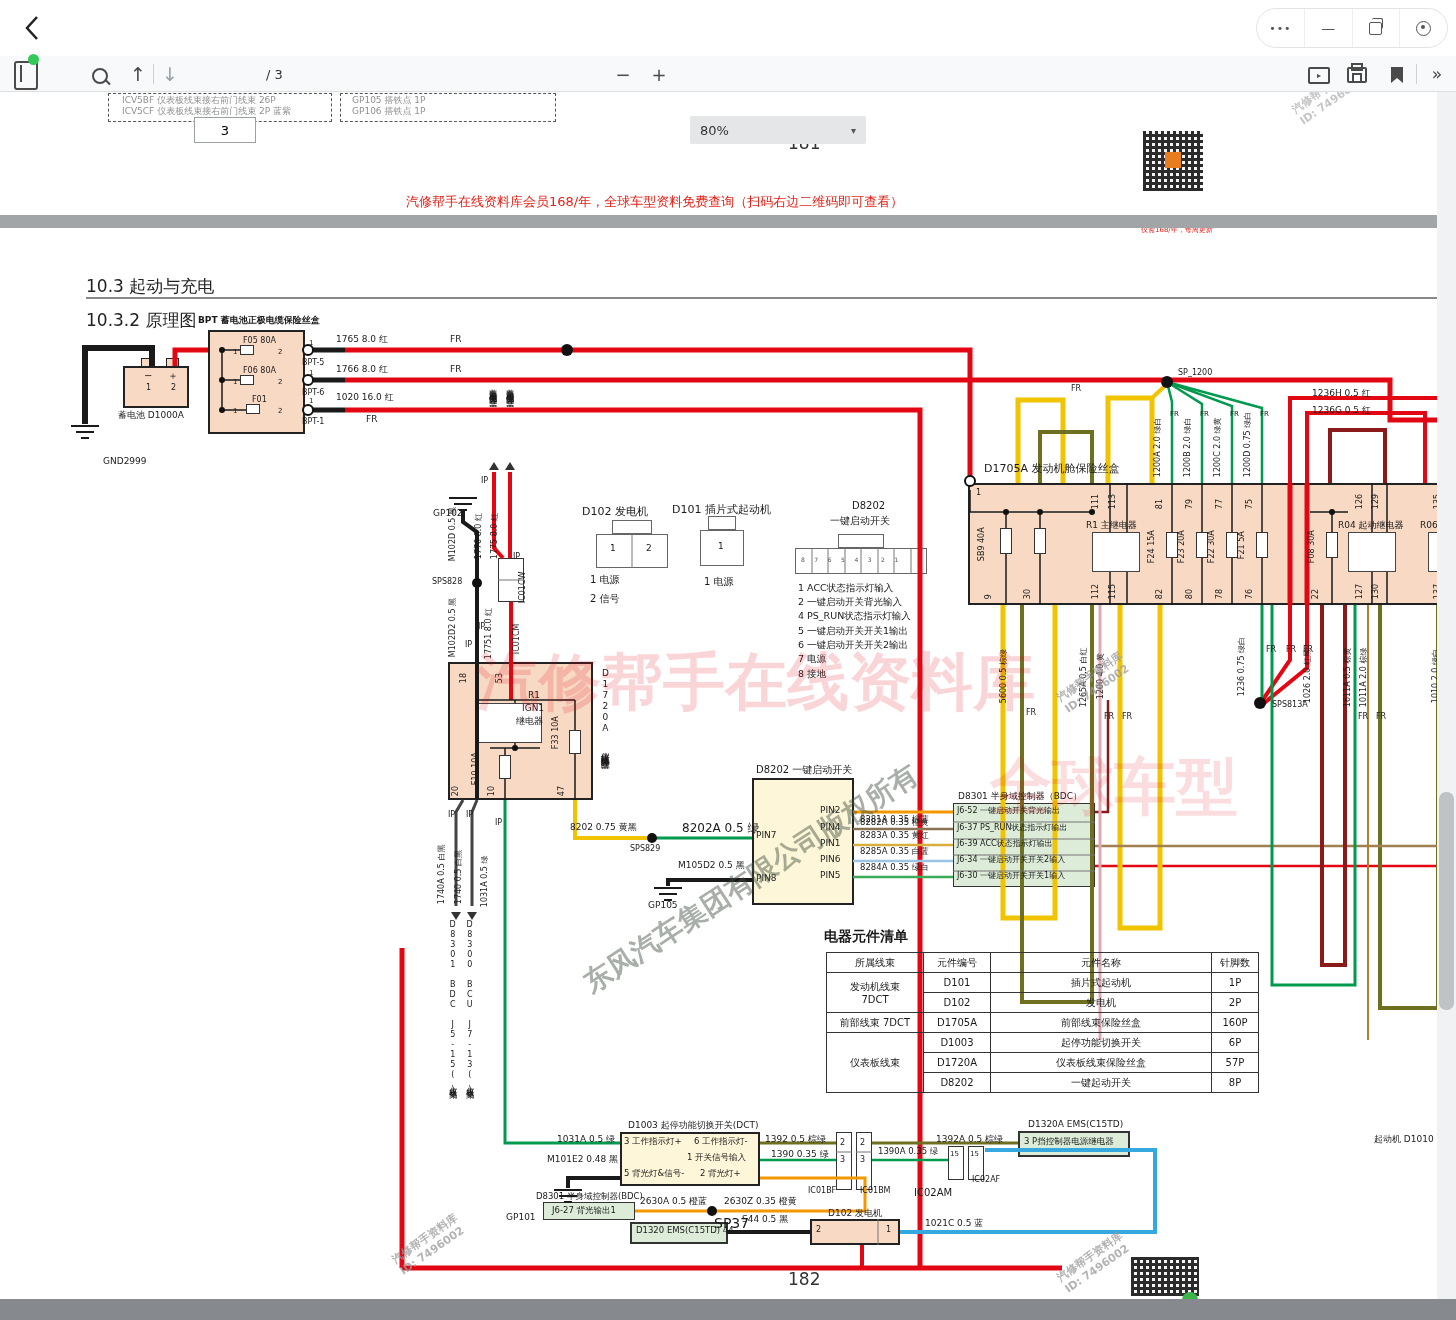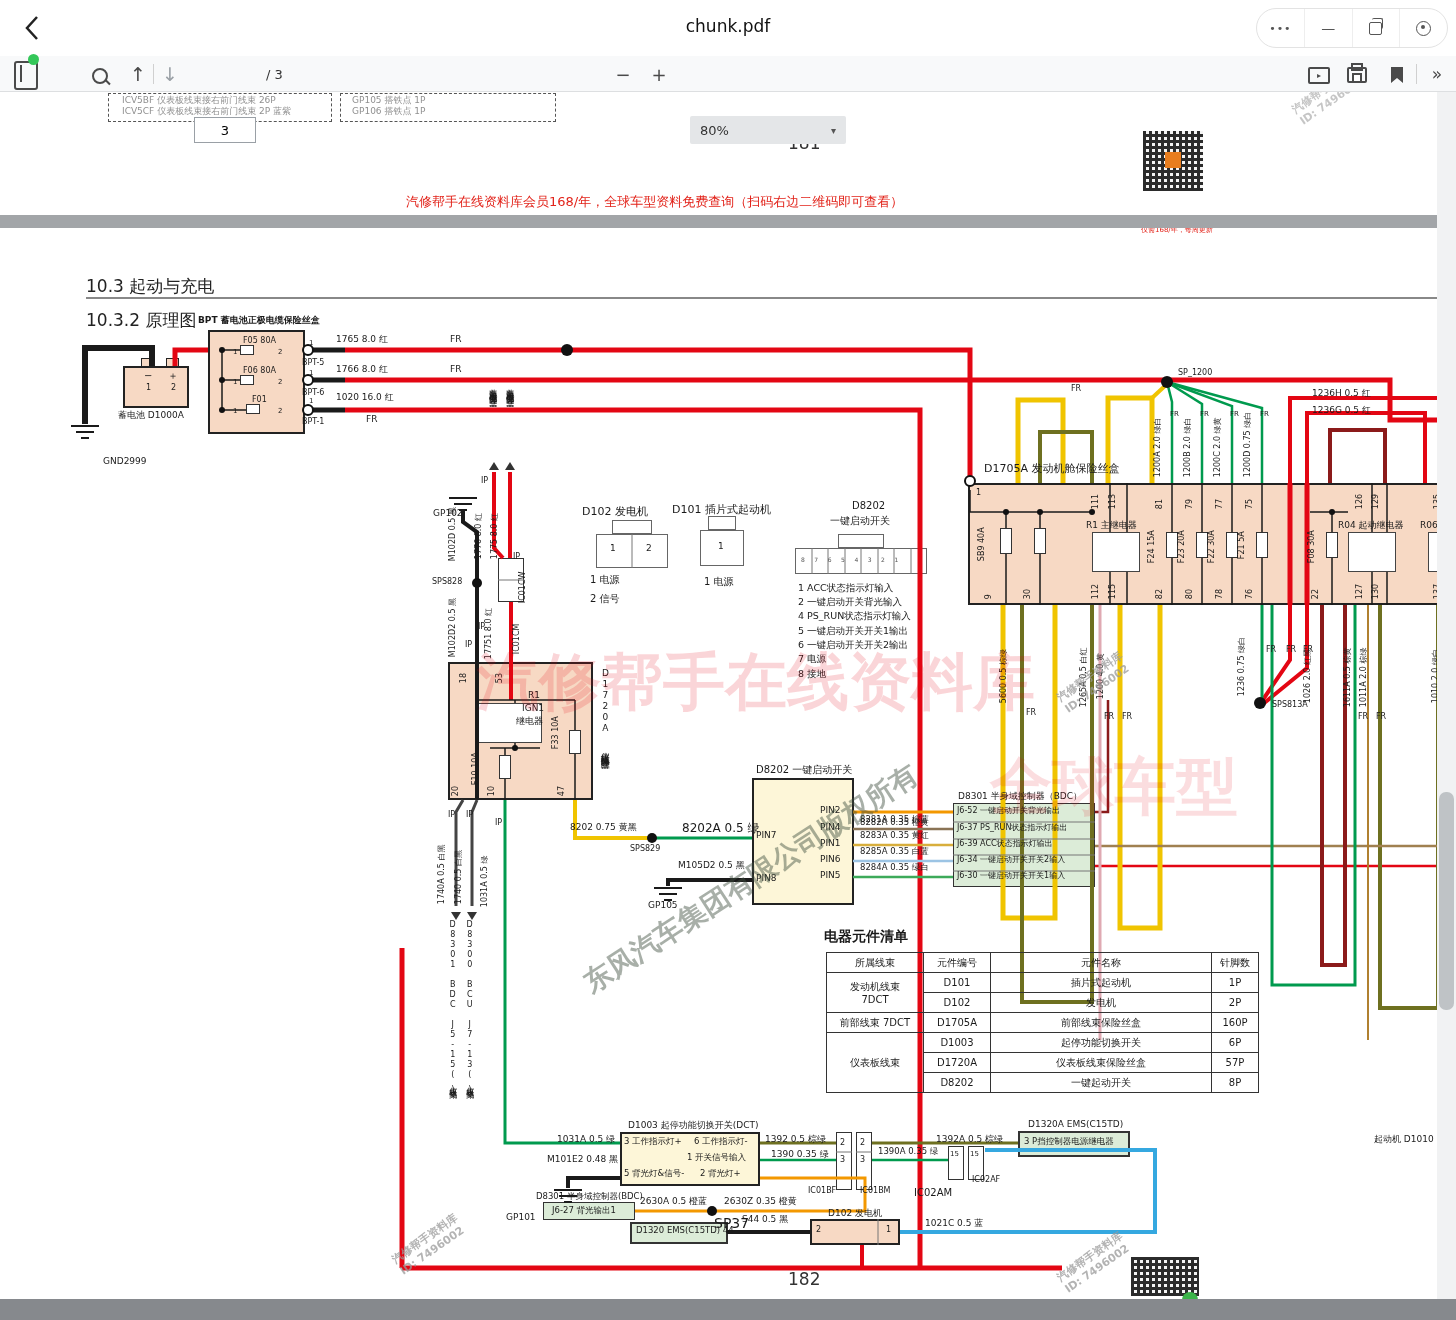--- a/index.html
+++ b/index.html
@@ -5,21 +5,21 @@
   html,body{margin:0;padding:0;}
   body{width:1456px;height:1320px;position:relative;overflow:hidden;
        font-family:"DejaVu Sans",sans-serif;background:#86898d;}
   .abs{position:absolute;box-sizing:border-box;}
   
   #titlebar{left:0;top:0;width:1456px;height:56px;background:#fff;}
   #toolbar{left:0;top:56px;width:1456px;height:36px;background:#f8f9fa;border-bottom:1px solid #dddfe1;}
   .tbtn{display:flex;align-items:center;justify-content:center;color:#4a4a4a;cursor:pointer;}
   #page-input{left:194px;top:61px;width:62px;height:26px;border:1px solid #9aa0a6;background:#fff;
       text-align:center;font-size:13px;font-family:"DejaVu Sans",sans-serif;}
-  #zoom-select{left:690px;top:60px;width:156px;height:28px;background:#e4e6e8;border-radius:2px;
+  #zoom-select{left:690px;top:60px;width:176px;height:28px;background:#e4e6e8;border-radius:2px;
       display:flex;align-items:center;justify-content:space-between;padding:0 10px;font-size:13px;color:#333;cursor:pointer;}
   #win-pill{left:1256px;top:8px;width:192px;height:40px;border:1px solid #e3e3e3;border-radius:20px;background:#fff;display:flex;}
   .pill-cell{flex:1;display:flex;align-items:center;justify-content:center;border-right:1px solid #eee;color:#555;font-size:14px;cursor:pointer;}
   .pill-cell:last-child{border-right:none;}
   .ring{width:13px;height:13px;border:1.6px solid #555;border-radius:50%;position:relative;}
   .ring::after{content:"";position:absolute;left:3.5px;top:3.5px;width:4px;height:4px;background:#555;border-radius:50%;}
   .restore{width:11px;height:11px;border:1.6px solid #555;border-radius:2px;position:relative;}
   .restore::before{content:"";position:absolute;left:2px;top:-5px;width:10px;height:10px;border-top:1.6px solid #555;border-right:1.6px solid #555;border-radius:2px;}
   .mag{width:12px;height:12px;border:2px solid #4a4a4a;border-radius:50%;position:relative;}
   .mag::after{content:"";position:absolute;left:10px;top:11px;width:7px;height:2px;background:#4a4a4a;transform:rotate(45deg);}
@@ -541,21 +541,20 @@
 <div class="abs" id="bottom-strip"></div>
 <div class="abs" id="scroll-track"></div>
 <div class="abs" id="scroll-thumb"></div>
 
 <div class="abs" id="titlebar">
   <div class="abs tbtn" style="left:18px;top:14px;width:28px;height:28px;">
     <svg width="16" height="26" viewBox="0 0 16 26">
       <polyline points="13,2 3,13 13,24" fill="none" stroke="#222" stroke-width="2.5"></polyline>
     </svg>
   </div>
-  <div class="abs" style="left:0;top:16px;width:1456px;text-align:center;font-size:17px;color:#111;">chunk.pdf</div>
   <div class="abs" id="win-pill">
     <div class="pill-cell" style="font-size:11px;letter-spacing:1px;">
       <span>•••</span>
     </div>
     <div class="pill-cell">
       <span>—</span>
     </div>
     <div class="pill-cell">
       <div class="restore"></div>
     </div>

